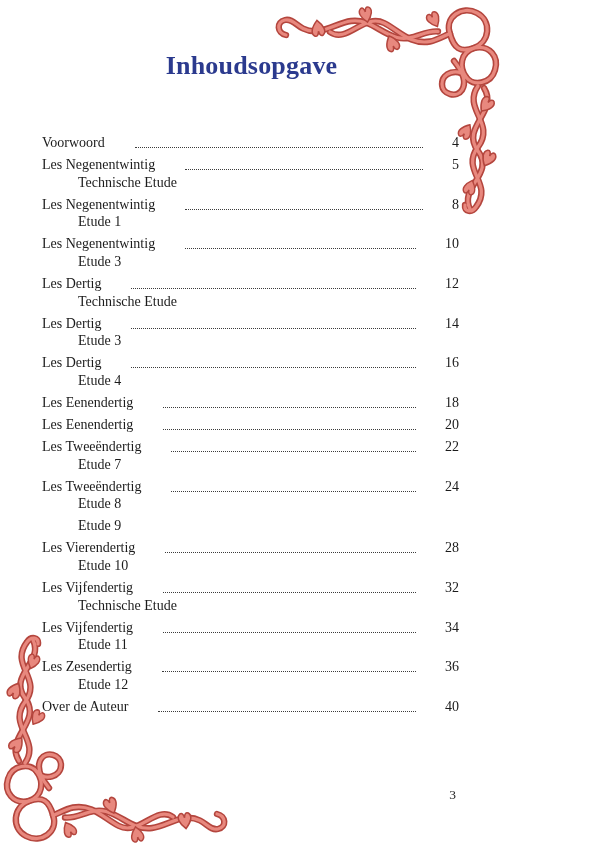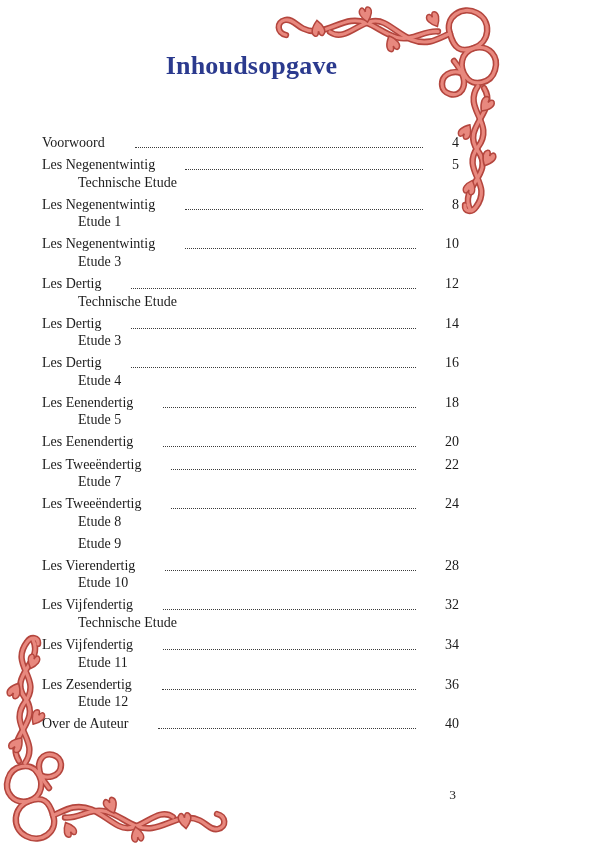--- a/index.html
+++ b/index.html
@@ -171,21 +171,20 @@
     </div>
     <div class="toc-sub">Etude 4</div>
   </div>
 
   <div class="toc-item">
     <div class="toc-main">
       <span class="toc-title">Les Eenendertig</span>
       <span class="leader"></span>
       <span class="toc-page">18</span>
     </div>
-    <div class="toc-sub">Etude 5</div>
   </div>
 
   <div class="toc-item">
     <div class="toc-main">
       <span class="toc-title">Les Eenendertig</span>
       <span class="leader"></span>
       <span class="toc-page">20</span>
     </div>
   </div>
 

